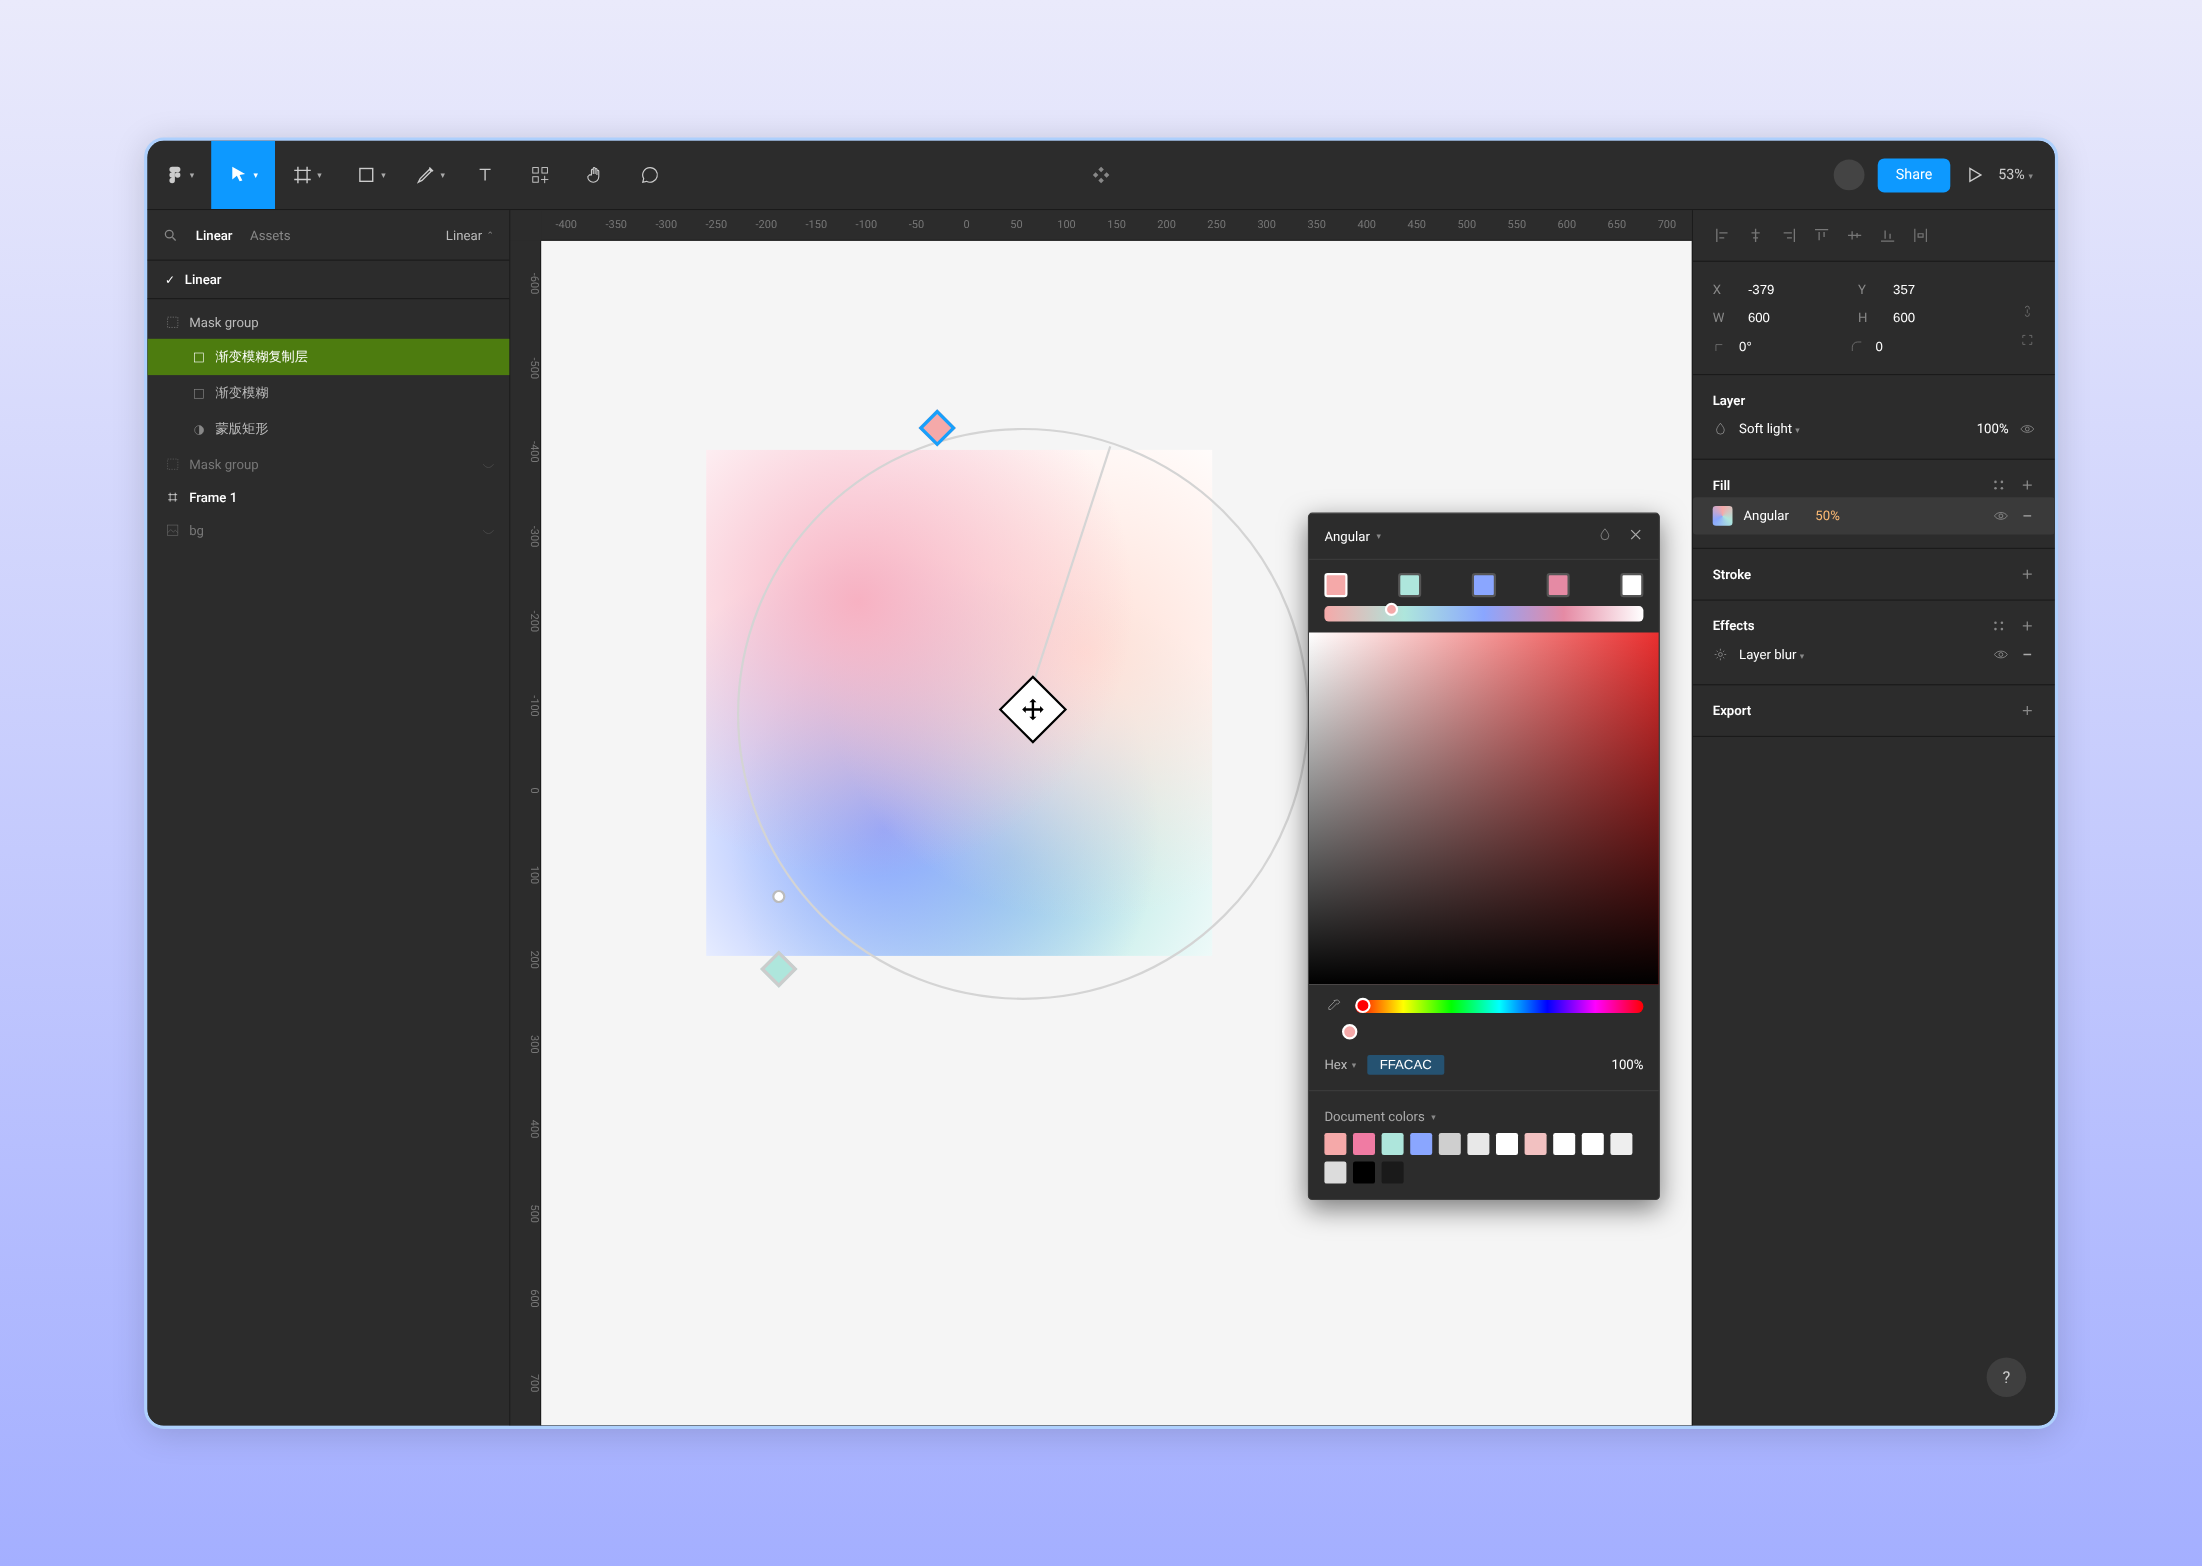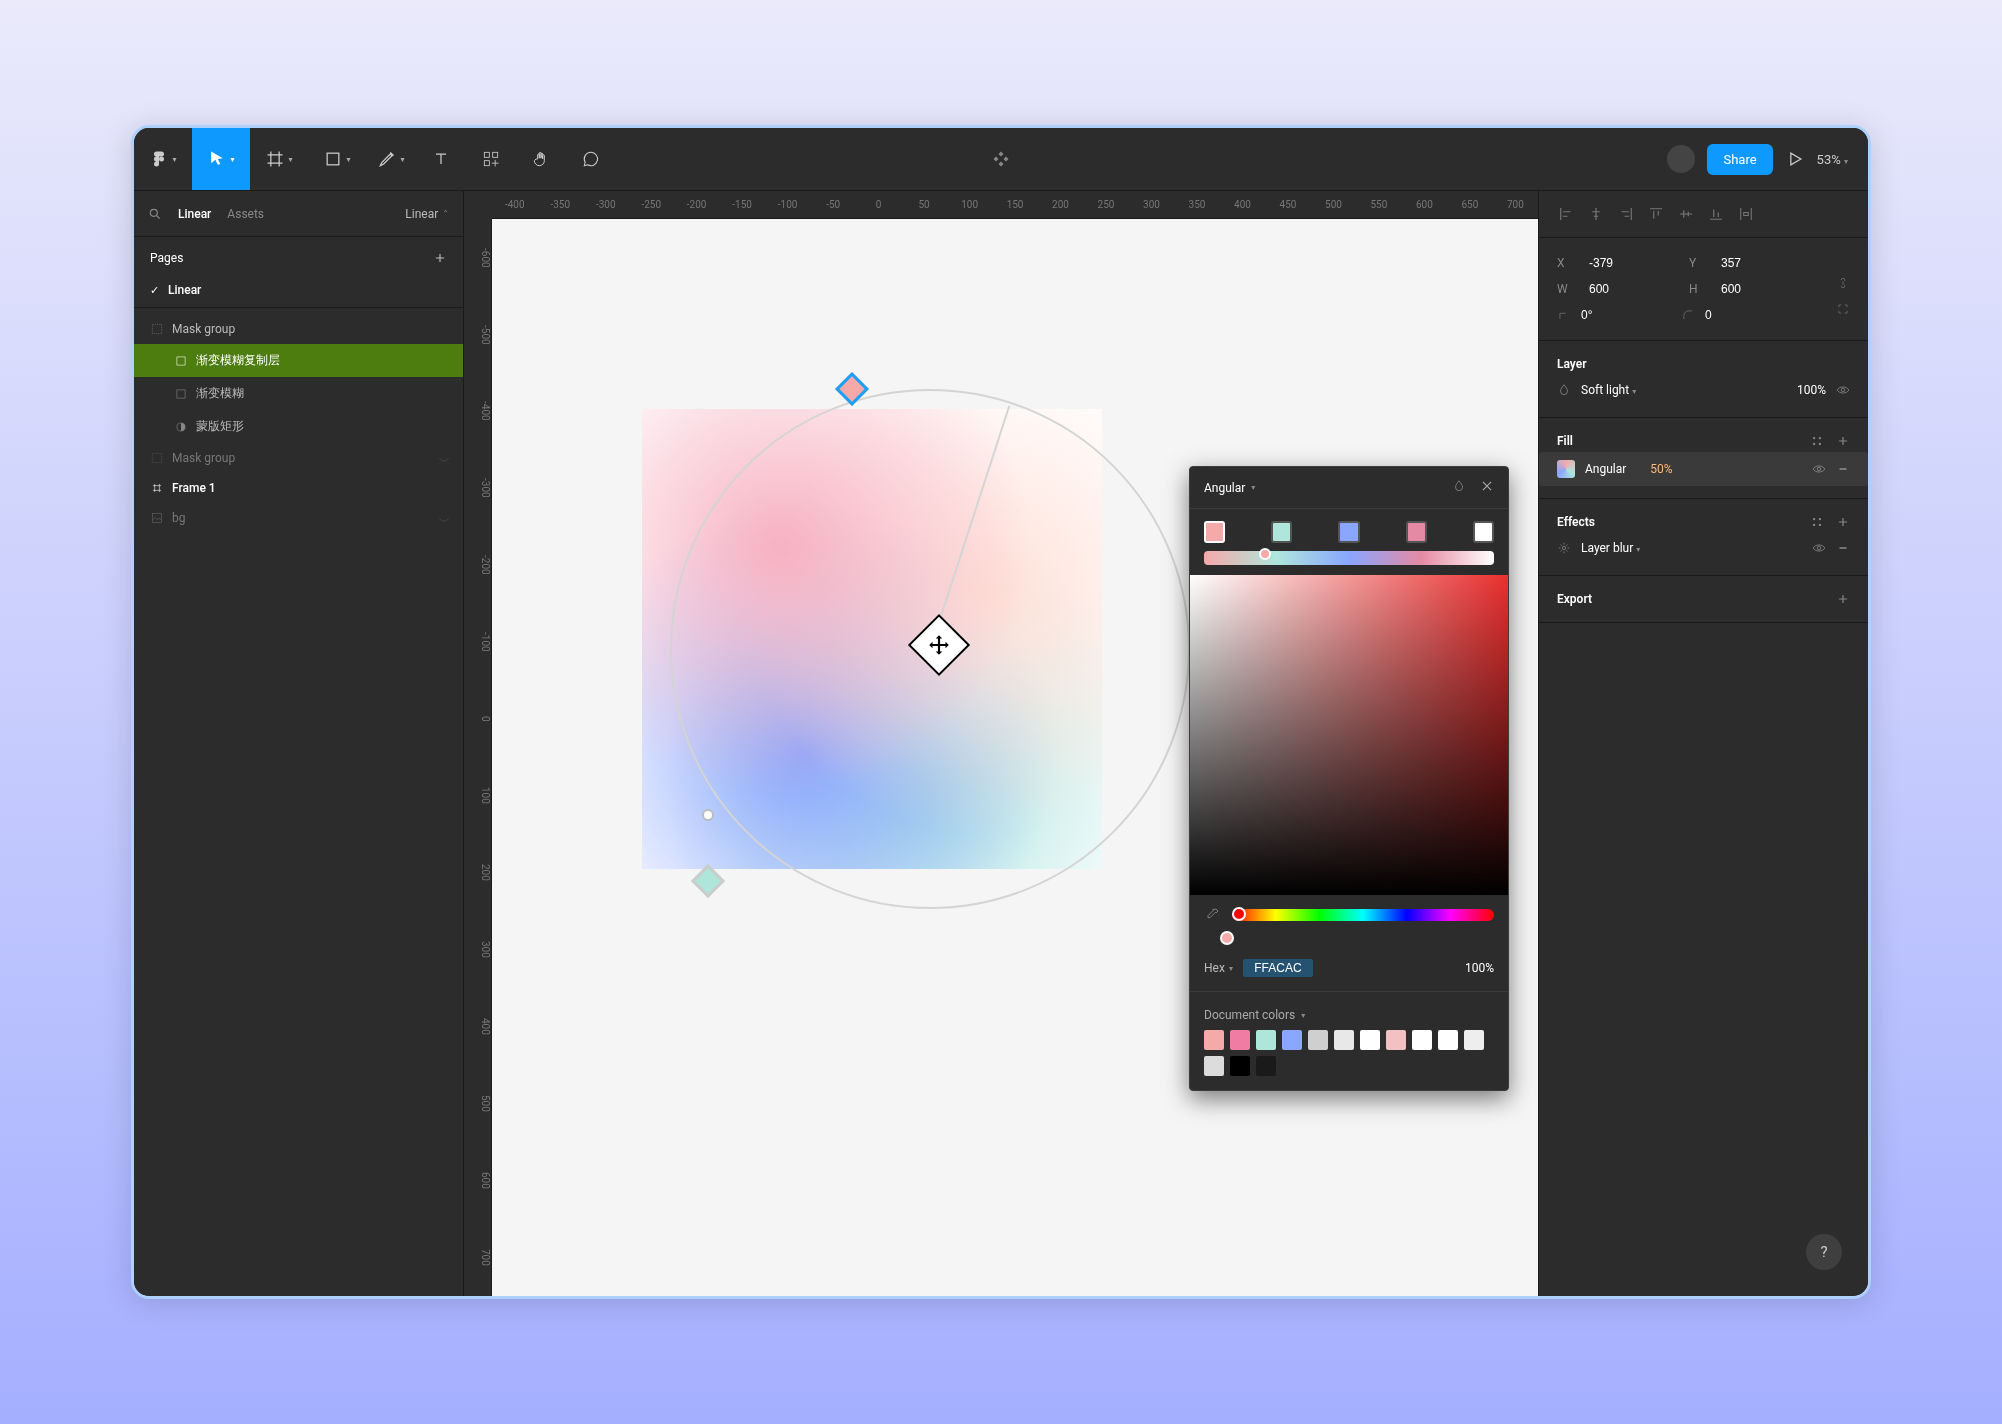--- a/index.html
+++ b/index.html
@@ -404,26 +404,20 @@
           </svg>
         <span class="lh-tab active">Linear</span>
         <span class="lh-tab">Assets</span>
         <span class="lh-title">
           <span>Linear</span>
           <span class="chev-sm">⌃</span>
         </span>
       </div>
 
       <div class="pages-section">
-        <div class="pages-header">
-          <span>Pages</span>
-          <svg class="add-icon" viewBox="0 0 24 24">
-              <path d="M12 5v14M5 12h14" stroke="#bbb" stroke-width="2"></path>
-            </svg>
-        </div>
         <div class="page-item selected">Linear</div>
       </div>
 
       <div class="layers-list">
         <div class="layer-item">
           <svg class="layer-icon" viewBox="0 0 24 24">
               <rect x="4" y="4" width="16" height="16" stroke="#888" stroke-dasharray="2 2" fill="none"></rect>
             </svg>
           <span>Mask group</span>
         </div>
@@ -640,20 +634,30 @@
           <svg class="mini-icon" viewBox="0 0 24 24">
               <path d="M2 12c4-7 16-7 20 0-4 7-16 7-20 0z" stroke="#aaa" fill="none"></path>
               <circle cx="12" cy="12" r="3" stroke="#aaa" fill="none"></circle>
             </svg>
           <svg class="mini-icon" viewBox="0 0 24 24">
               <path d="M6 12h12" stroke="#aaa" stroke-width="2"></path>
             </svg>
         </div>
       </div>
 
+      <div class="prop-block">
+        <div class="section-hdr">
+          <span>Stroke</span>
+          <div class="hdr-actions">
+            <svg class="mini-icon" viewBox="0 0 24 24">
+                <path d="M12 5v14M5 12h14" stroke="#888" stroke-width="2"></path>
+              </svg>
+          </div>
+        </div>
+      </div>
 
       <div class="prop-block">
         <div class="section-hdr">
           <span>Effects</span>
           <div class="hdr-actions">
             <svg class="mini-icon" viewBox="0 0 24 24">
                 <circle cx="7" cy="7" r="2" fill="#888"></circle>
                 <circle cx="17" cy="7" r="2" fill="#888"></circle>
                 <circle cx="7" cy="17" r="2" fill="#888"></circle>
                 <circle cx="17" cy="17" r="2" fill="#888"></circle>

